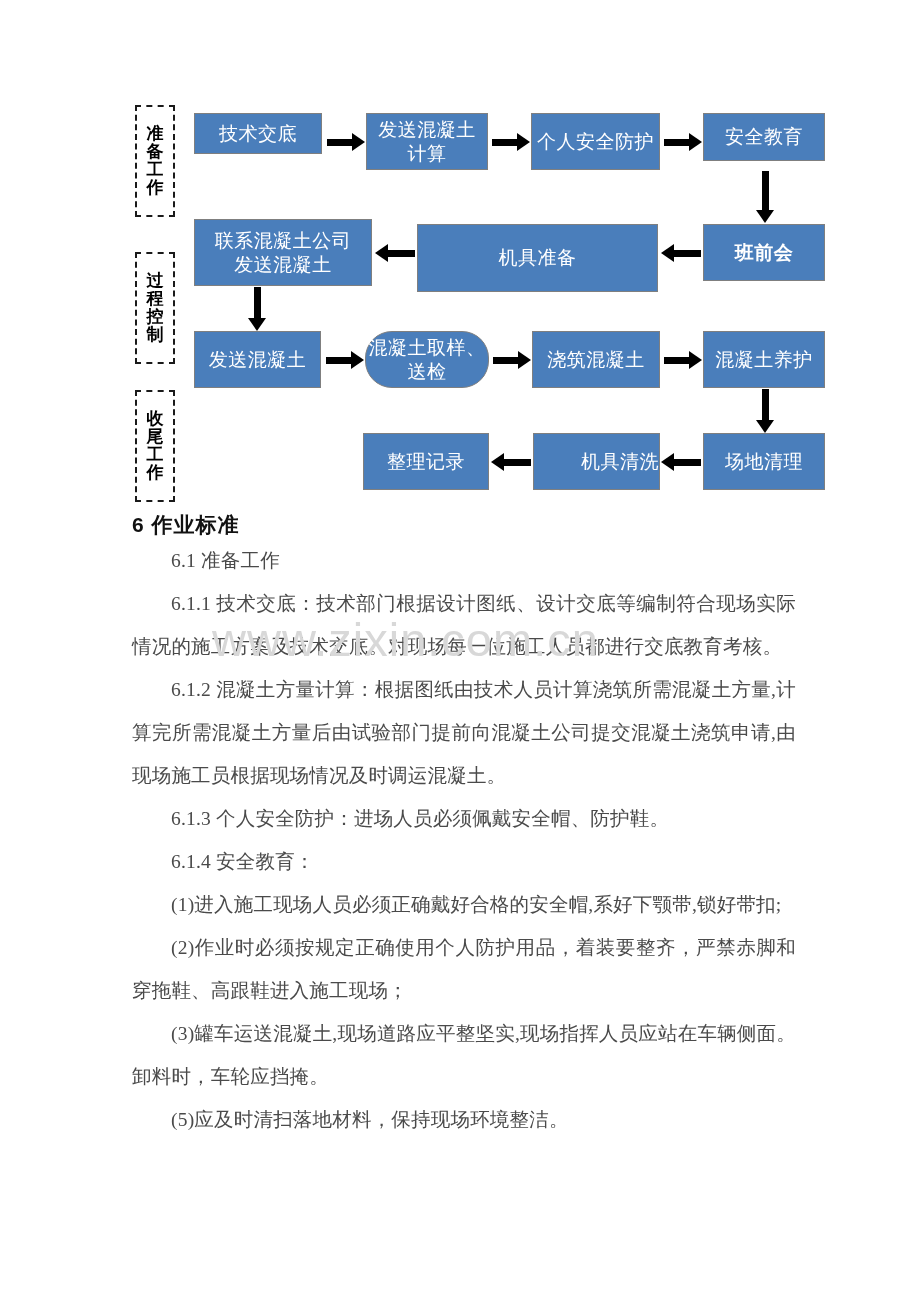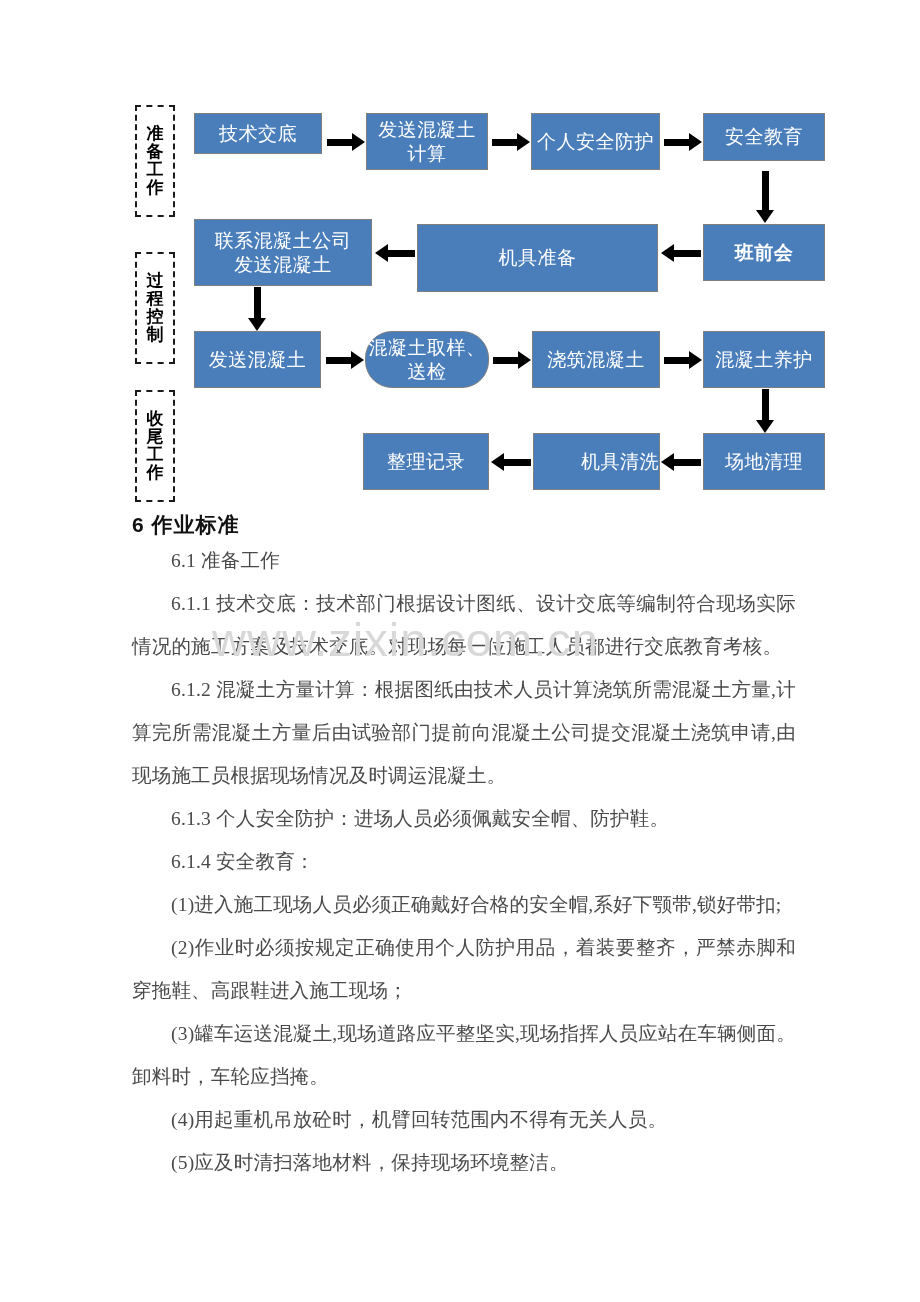--- a/index.html
+++ b/index.html
@@ -270,15 +270,14 @@
   <div class="h-sect">6 作业标准</div>
 
   <p class="para">6.1 准备工作</p>
   <p class="para">6.1.1 技术交底：技术部门根据设计图纸、设计交底等编制符合现场实际情况的施工方案及技术交底。对现场每一位施工人员都进行交底教育考核。</p>
   <p class="para">6.1.2 混凝土方量计算：根据图纸由技术人员计算浇筑所需混凝土方量,计算完所需混凝土方量后由试验部门提前向混凝土公司提交混凝土浇筑申请,由现场施工员根据现场情况及时调运混凝土。</p>
   <p class="para">6.1.3 个人安全防护：进场人员必须佩戴安全帽、防护鞋。</p>
   <p class="para">6.1.4 安全教育：</p>
   <p class="para">(1)进入施工现场人员必须正确戴好合格的安全帽,系好下颚带,锁好带扣;</p>
   <p class="para">(2)作业时必须按规定正确使用个人防护用品，着装要整齐，严禁赤脚和穿拖鞋、高跟鞋进入施工现场；</p>
   <p class="para">(3)罐车运送混凝土,现场道路应平整坚实,现场指挥人员应站在车辆侧面。卸料时，车轮应挡掩。</p>
-  <p class="para">(4)用起重机吊放砼时，机臂回转范围内不得有无关人员。</p>
   <p class="para">(5)应及时清扫落地材料，保持现场环境整洁。</p>
 </div>
 
 </body></html>

